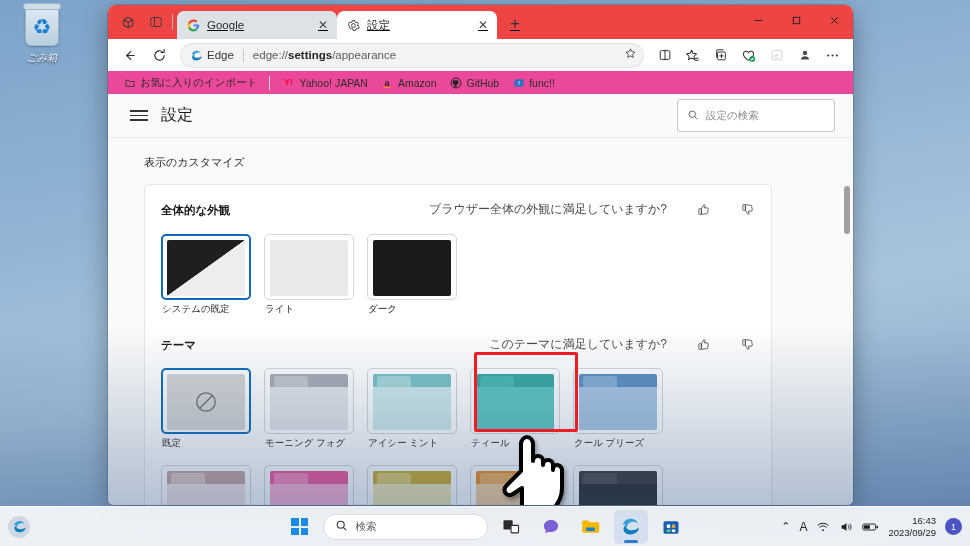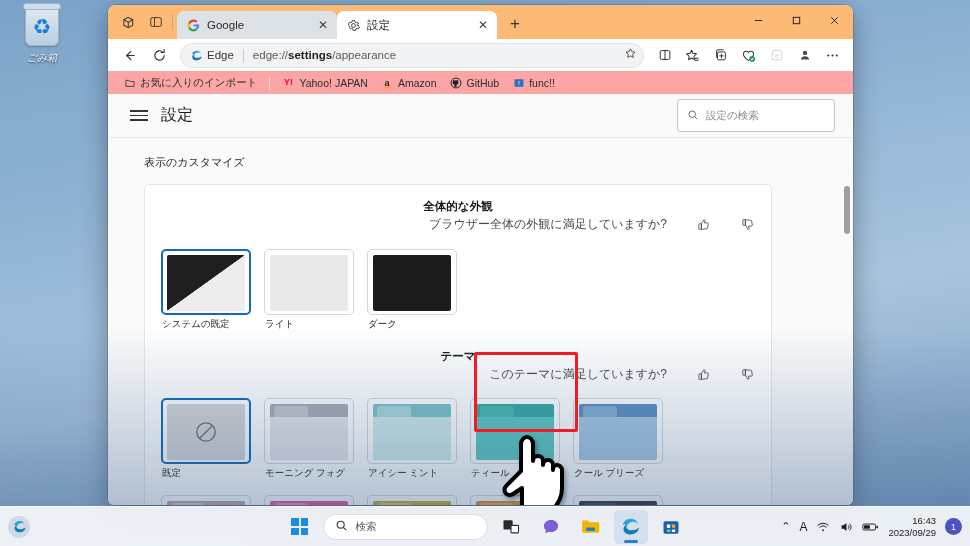--- a/index.html
+++ b/index.html
@@ -32,21 +32,21 @@
   .recycle .lbl { margin-top:5px; font-size:10px; color:#fff; text-shadow:0 1px 2px rgba(0,0,0,.8);font-style:italic; }
 
   
   #browser {
     position:absolute; left:108px; top:5px; width:745px; height:500px;
     background:#fff; border-radius:8px 8px 6px 6px;
     box-shadow:0 8px 26px rgba(0,0,0,.35), 0 0 0 1px rgba(0,0,0,.14);
     overflow:hidden; display:flex; flex-direction:column;
   }
   
-  .tabstrip { height:34px; background:#fdba74; display:flex; align-items:flex-end; padding-left:6px; position:relative; }
+  .tabstrip { height:34px; background:#ef4444; display:flex; align-items:flex-end; padding-left:6px; position:relative;text-decoration:underline; }
   .tb-icon { width:28px; height:28px; margin-bottom:3px; display:flex; align-items:center; justify-content:center;
     border-radius:4px; color:#3b3b3b; }
   .vdiv { width:1px; height:16px; background:#a9b1b8; margin:0 4px 9px 2px; }
   .tab {
     height:28px; min-width:160px; max-width:172px; display:flex; align-items:center; gap:6px;
     padding:0 6px 0 9px; border-radius:7px 7px 0 0; font-size:11.5px; color:#2b2b2b;
     margin-bottom:0; position:relative;
   }
   .tab.inactive { background:#dde2e7; }
   .tab.active { background:#fff; }
@@ -69,40 +69,40 @@
   .omnibox .edge-lbl { display:flex; align-items:center; gap:4px; color:#3a3a3a; }
   .omnibox .sep { width:1px; height:13px; background:#c6c9cc; margin:0 3px; }
   .omnibox .url { flex:1; color:#5b5b5b; white-space:nowrap; overflow:hidden; }
   .omnibox .url b { color:#222; font-weight:700; }
   .omnibox .star { color:#444; font-size:12px; }
   .tbar-icons { display:flex; align-items:center; gap:1px; }
   .tbic { width:27px; height:26px; display:flex; align-items:center; justify-content:center; color:#303030; border-radius:4px; }
   .tbic.dim { color:#c3c3c3; }
 
   
-  .bmbar { height:23px; background:#fca5a5; display:flex; align-items:center; padding:0 10px; gap:3px; font-size:10.5px; color:#2c2c2c; }
+  .bmbar { height:23px; background:#ec4899; display:flex; align-items:center; padding:0 10px; gap:3px; font-size:10.5px; color:#2c2c2c; }
   .bm { display:flex; align-items:center; gap:4px; padding:2px 5px; border-radius:4px; white-space:nowrap; }
   .bmdiv{ width:1px; height:14px; background:#dcdcdc; margin:0 4px; }
   .bmico{ width:13px; height:13px; display:flex; align-items:center; justify-content:center; font-size:10px; }
 
   
   .page { flex:1; background:#fff; position:relative; overflow:hidden; }
   .settings-head { height:44px; display:flex; align-items:center; padding:0 18px; border-bottom:1px solid #eaeaea; background:#fafafa; }
   .hamburger { width:26px; height:26px; display:flex; flex-direction:column; justify-content:center; gap:3px; padding:0 4px; }
   .hamburger span { display:block; height:1.5px; background:#333; }
   .settings-title { font-size:16px; margin-left:9px; color:#1a1a1a; }
   .srch {
     margin-left:auto; width:158px; height:33px; border:1px solid #c8c8c8; border-radius:3px;
     display:flex; align-items:center; gap:7px; padding:0 9px; font-size:10.5px; color:#8a8a8a; background:#fff;
   }
   .scroll-area { position:absolute; inset:44px 0 0 0; background:#fafafa; overflow:hidden; }
   .content { padding:17px 0 0 36px; }
   .h1 { font-size:11px; color:#1b1b1b; margin-bottom:14px; }
   .card { width:628px; background:#fff; border:1px solid #e6e6e6; border-radius:5px; padding:14px 16px 16px; margin-bottom:0; }
-  .card-row { display:flex; align-items:center;flex-direction:column; }
+  .card-row { display:flex; align-items:flex-end; }
   .sec-title { font-size:11.5px; font-weight:700; color:#1b1b1b; }
   .sec-desc { font-size:10px; color:#767676; margin-top:4px; }
   .feedback { margin-left:auto; display:flex; align-items:center; gap:29px; font-size:12px; color:#4a4a4a; padding-top:2px;}
   .fb-ico{ width:15px; height:15px; display:flex; align-items:center; justify-content:center; font-size:12px; color:#444; }
 
   .tiles { display:flex; gap:13px; margin-top:16px; }
   .tile { width:90px; }
   .tile .frame {
     border:1px solid #d6d6d6; border-radius:5px; padding:5px 5px 3px; background:#fff;
   }

